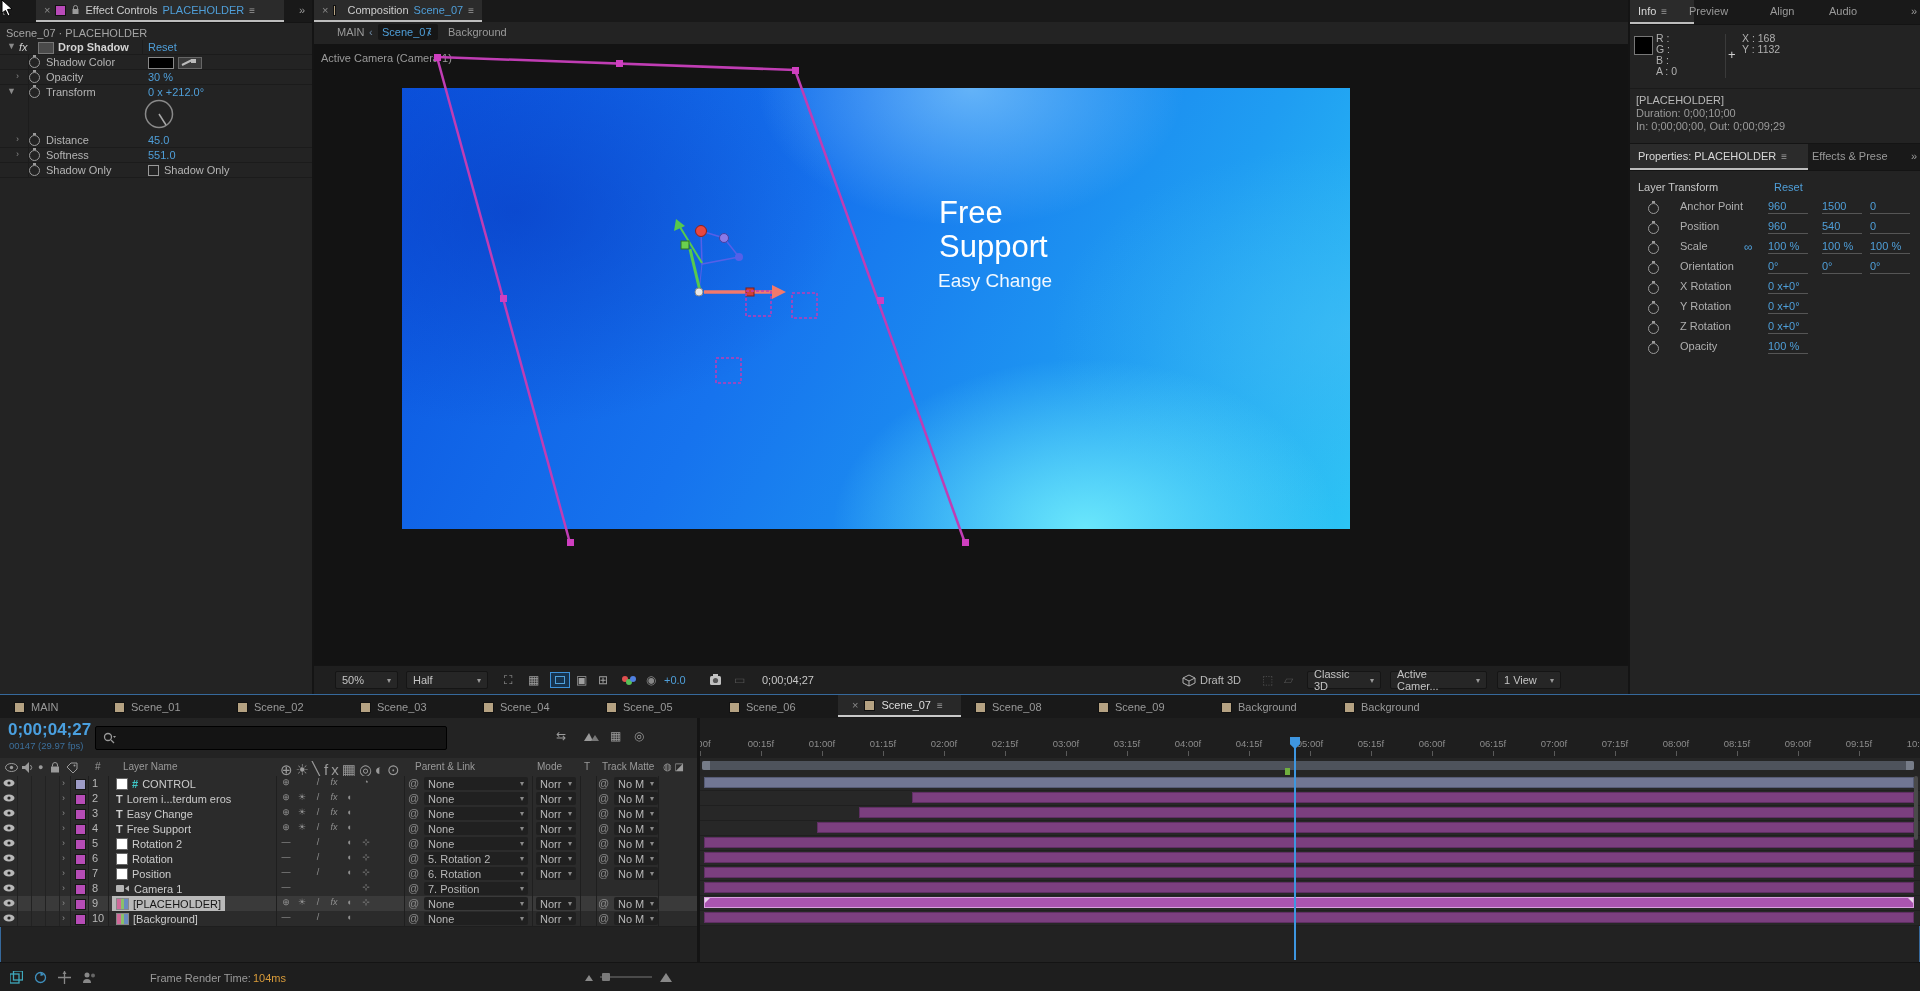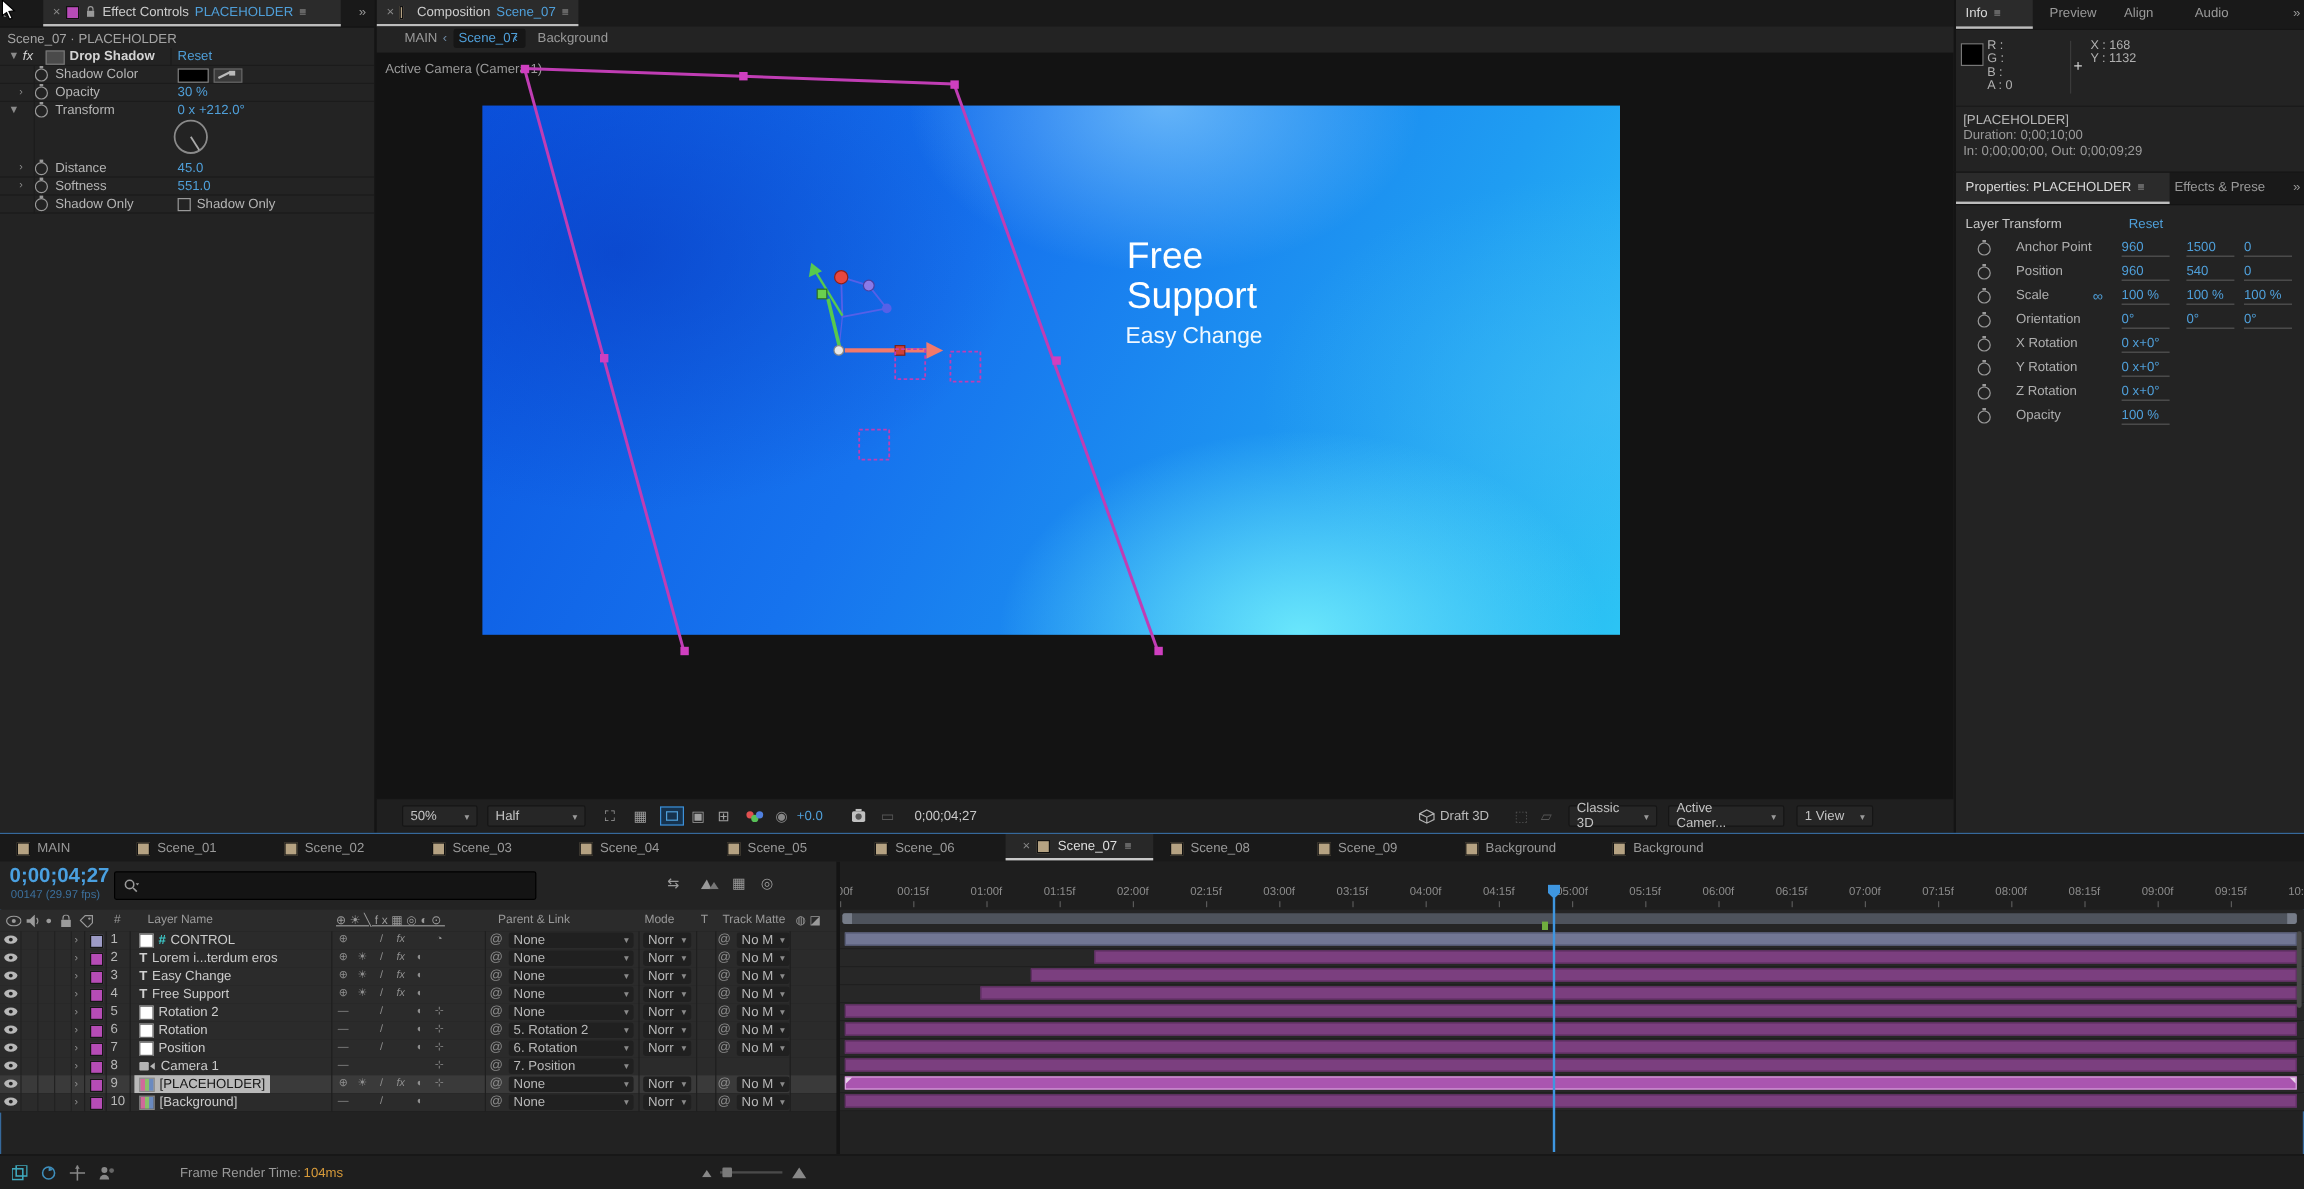--- a/index.html
+++ b/index.html
@@ -264,21 +264,21 @@
       </div>
   </div>
 </section>
 
 <section class="panel" id="info-panel" style="left:1628px;top:0;width:292px;height:143px;border-left:2px solid #141414;">
   <div class="tabbar" style="height:24px;">
     <div class="tab-active" style="left:0;width:48px;height:22px;">
       <span style="color:#d8d8d8;">Info</span>
         <span class="menu-ic">≡</span>
     </div>
-    <span class="abs" style="left:78px;top:5px;color:#9a9a9a;">Preview</span>
+    <span class="abs" style="left:59px;top:5px;color:#9a9a9a;">Preview</span>
     <span class="abs" style="left:140px;top:5px;color:#9a9a9a;">Align</span>
     <span class="abs" style="left:199px;top:5px;color:#9a9a9a;">Audio</span>
     <span class="abs chev" style="right:6px;top:5px;">»</span>
   </div>
   <span class="abs" style="left:4px;top:36px;width:17px;height:17px;background:#000;border:1px solid #777;"></span>
   <div class="abs" style="left:26px;top:33px;color:#b0b0b0;line-height:11px;font-size:10.5px;">
     <div><span>R :</span> <span></span></div>
     <div><span>G :</span> <span></span></div>
     <div><span>B :</span> <span></span></div>
     <div><span>A :</span> <span>0</span></div>
@@ -449,21 +449,21 @@
     <svg class="abs" style="left:50px;top:4px;" width="10" height="11">
         <rect x="1" y="4.5" width="8" height="6" fill="#9a9a9a"></rect>
         <path d="M2.5 4.5 V3 a2.5 2.5 0 0 1 5 0 V4.5" fill="none" stroke="#9a9a9a"></path>
       </svg>
     <svg class="abs" style="left:66px;top:4px;" width="12" height="11">
         <path d="M1 5 L5 1 H11 V7 L7 11 Z" fill="none" stroke="#9a9a9a"></path>
         <circle cx="8.5" cy="3.5" r="1" fill="#9a9a9a"></circle>
       </svg>
     <span class="abs hdr" style="left:95px;top:3px;">#</span>
     <span class="abs hdr" style="left:123px;top:3px;">Layer Name</span>
-    <span class="abs" style="left:280px;top:3px;color:#9a9a9a;font-size:10px;letter-spacing:3px;text-decoration:underline;" id="hdr-switches">⊕☀╲fx▦◎◐⊙</span>
+    <span class="abs" style="left:280px;top:3px;color:#9a9a9a;font-size:15px;letter-spacing:3px;" id="hdr-switches">⊕☀╲fx▦◎◐⊙</span>
     <span class="abs hdr" style="left:415px;top:3px;">Parent &amp; Link</span>
     <span class="abs hdr" style="left:537px;top:3px;">Mode</span>
     <span class="abs hdr" style="left:584px;top:3px;">T</span>
     <span class="abs hdr" style="left:602px;top:3px;">Track Matte</span>
     <span class="abs" style="left:663px;top:3px;color:#9a9a9a;font-size:10px;">◍ ◪</span>
   </div>
 
   <div class="abs" style="left:700px;top:40px;width:1220px;height:18px;background:#252525;">
     <div class="abs" style="left:2px;top:3px;width:1212px;height:9px;background:#4e535c;border-radius:2px;">
       <span class="abs" style="left:0;top:0;width:8px;height:9px;background:#767c88;border-radius:2px 0 0 2px;"></span>

